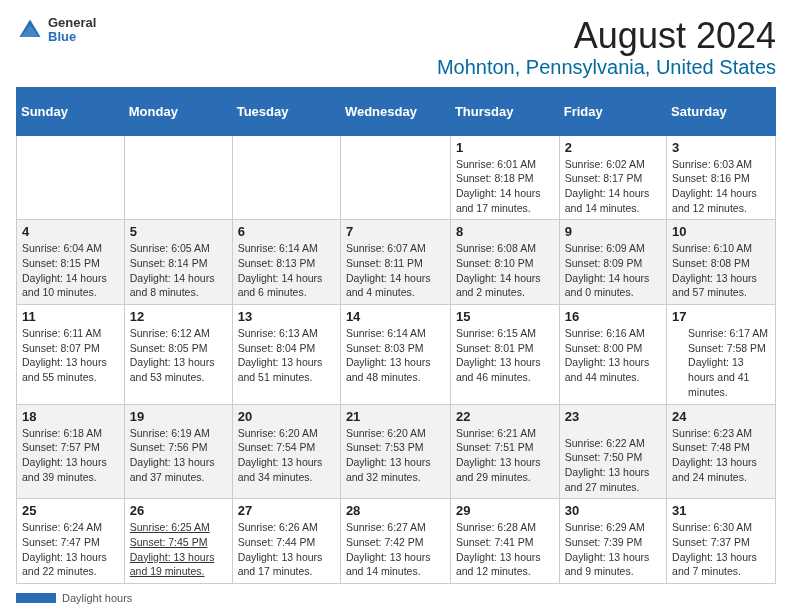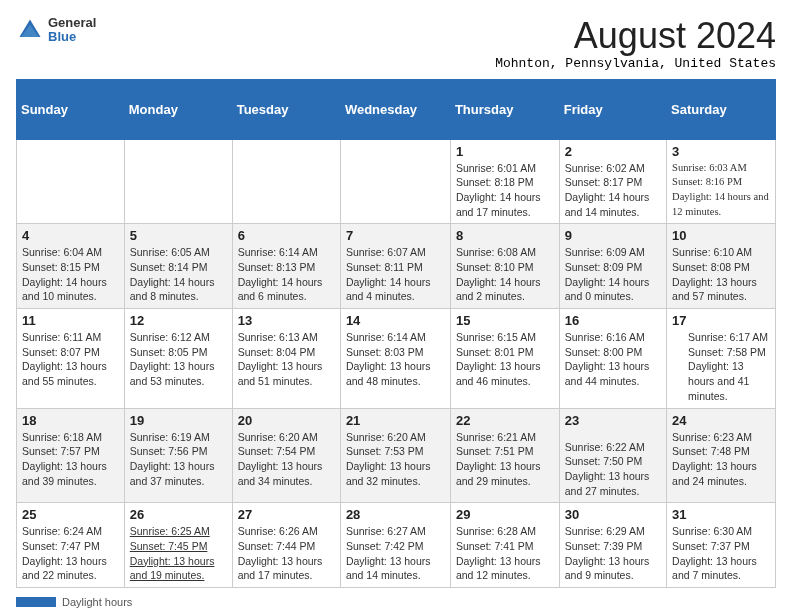--- a/index.html
+++ b/index.html
@@ -35,33 +35,32 @@
     .title-block {
       text-align: right;
     }
     .main-title {
       font-size: 36px;
       font-weight: normal;
       color: #222;
       line-height: 1.1;
     }
     .subtitle {
-      font-size: 13px;
-      color: #000000;
-      font-family: Liberation Mono, monospace;
+      font-size: 20px;
+      color: #0369a1;
     }
     .calendar-table {
       width: 100%;
       border-collapse: collapse;
       font-size: 11px;
     }
     .calendar-table th {
       background: #2a6db5;
       color: #fff;
-      padding: 22px 4px;
+      padding: 16px 4px;
       text-align: left;
       font-size: 13px;
       font-weight: bold;
       border: 1px solid #2a6db5;
     }
     .calendar-table td {
       border: 1px solid #ccc;
       vertical-align: top;
       padding: 4px 5px;
       min-height: 80px;
@@ -148,21 +147,21 @@
 Daylight: 14 hours and 17 minutes.</div>
         </td>
         <td>
           <span class="day-num">2</span>
           <div class="day-info" style="white-space: pre-line;">Sunrise: 6:02 AM
 Sunset: 8:17 PM
 Daylight: 14 hours and 14 minutes.</div>
         </td>
         <td>
           <span class="day-num">3</span>
-          <div class="day-info" style="white-space: pre-line; font-family: Liberation Serif, serif;">Sunrise: 6:03 AM
+          <div class="day-info" style="white-space: pre-line;">Sunrise: 6:03 AM
 Sunset: 8:16 PM
 Daylight: 14 hours and 12 minutes.</div>
         </td>
       </tr>
       <tr>
         <td>
           <span class="day-num">4</span>
           <div class="day-info" style="white-space: pre-line;">Sunrise: 6:04 AM
 Sunset: 8:15 PM
 Daylight: 14 hours and 10 minutes.</div>

